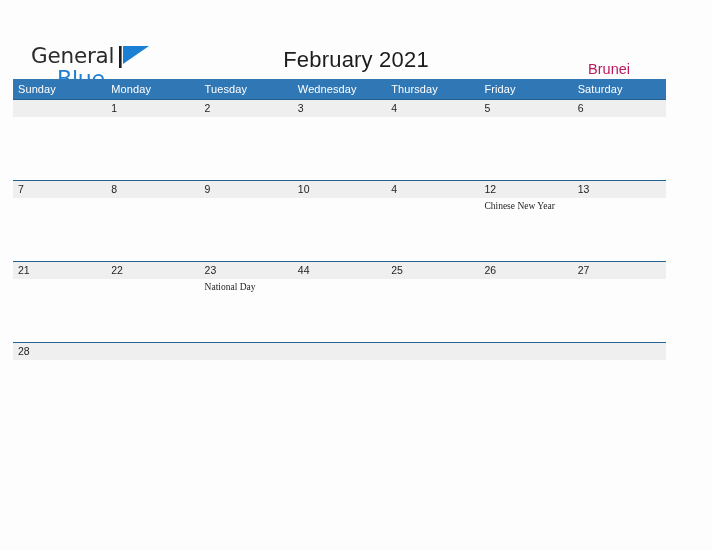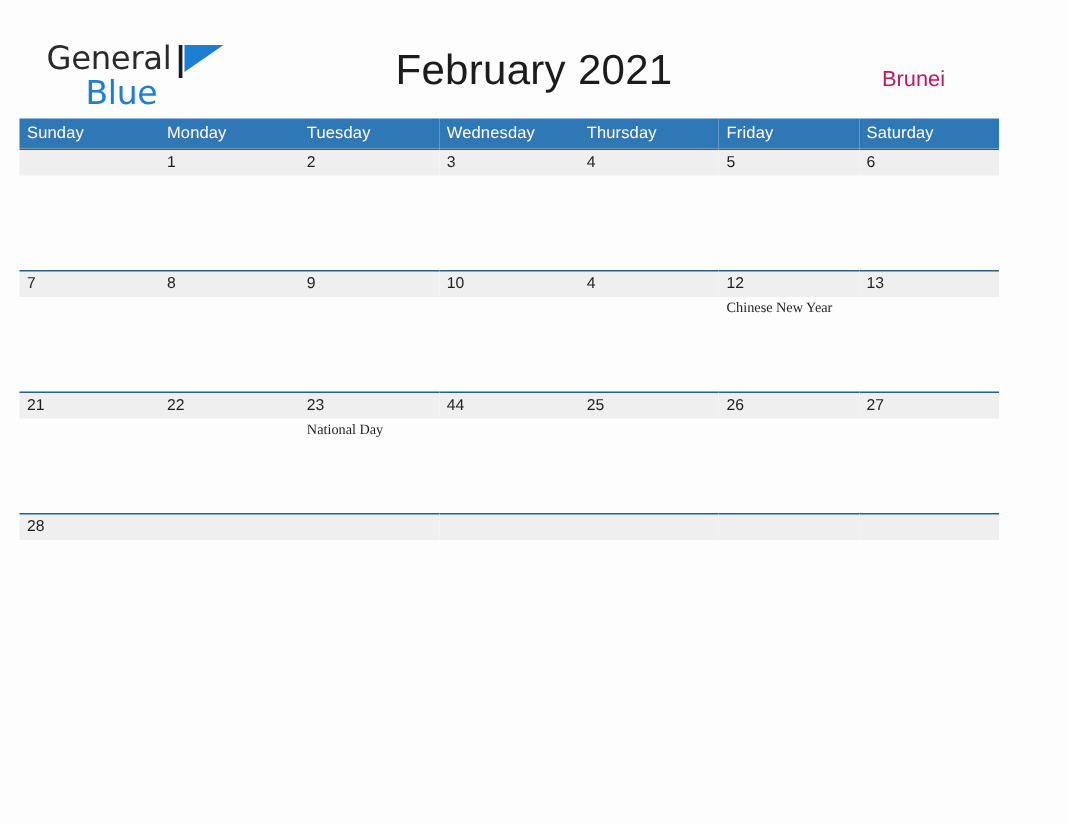--- a/index.html
+++ b/index.html
@@ -19,21 +19,21 @@
     position: relative;
     width: 712px;
     height: 550px;
     box-sizing: border-box;
   }
 
   
   .masthead {
     position: absolute;
     left: 0;
-    top: 0;
+    top: 16px;
     width: 660px;
     height: 78px;
   }
 
   .logo {
     position: absolute;
     left: 31px;
     top: 29px;
     width: 116px;
     height: 42px;
@@ -63,21 +63,21 @@
     width: 30px;
     height: 22px;
   }
 
   .cal-title {
     position: absolute;
     left: 0;
     top: 31px;
     width: 712px;
     text-align: center;
-    font-size: 28px;
+    font-size: 22px;
     font-weight: normal;
     color: #1c1c1c;
     font-family: "Liberation Sans", sans-serif;
     letter-spacing: 0.2px;
   }
 
   .country {
     position: absolute;
     right: 30px;
     top: 45px;

